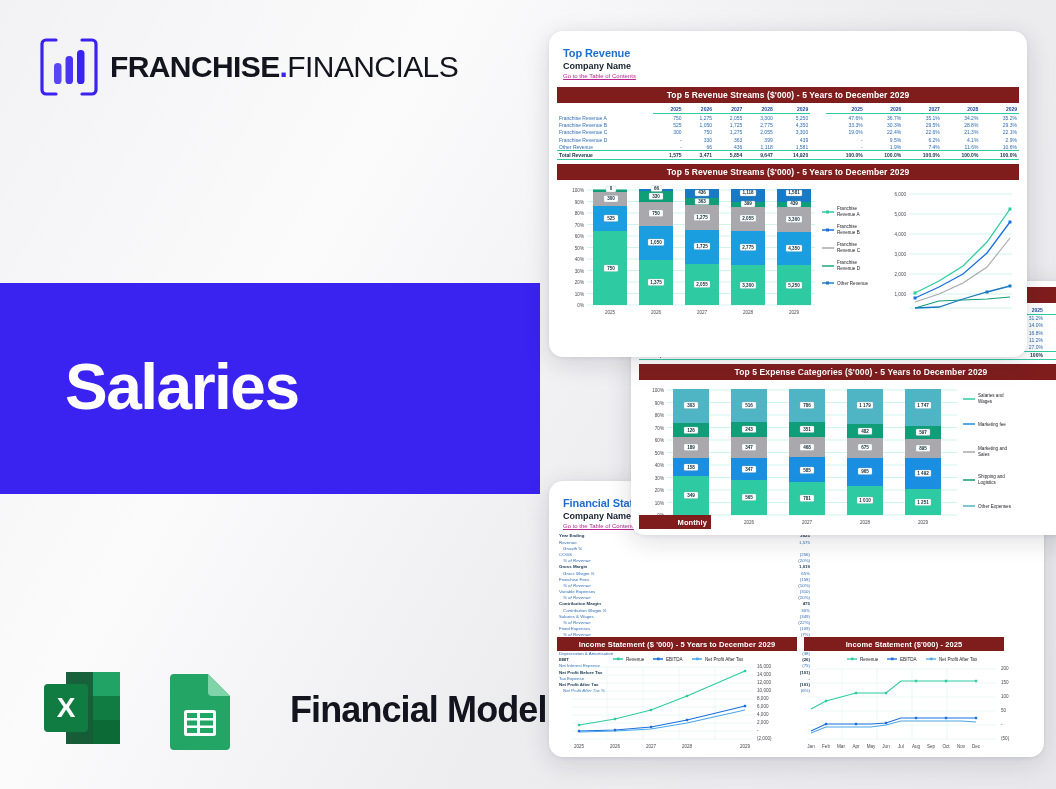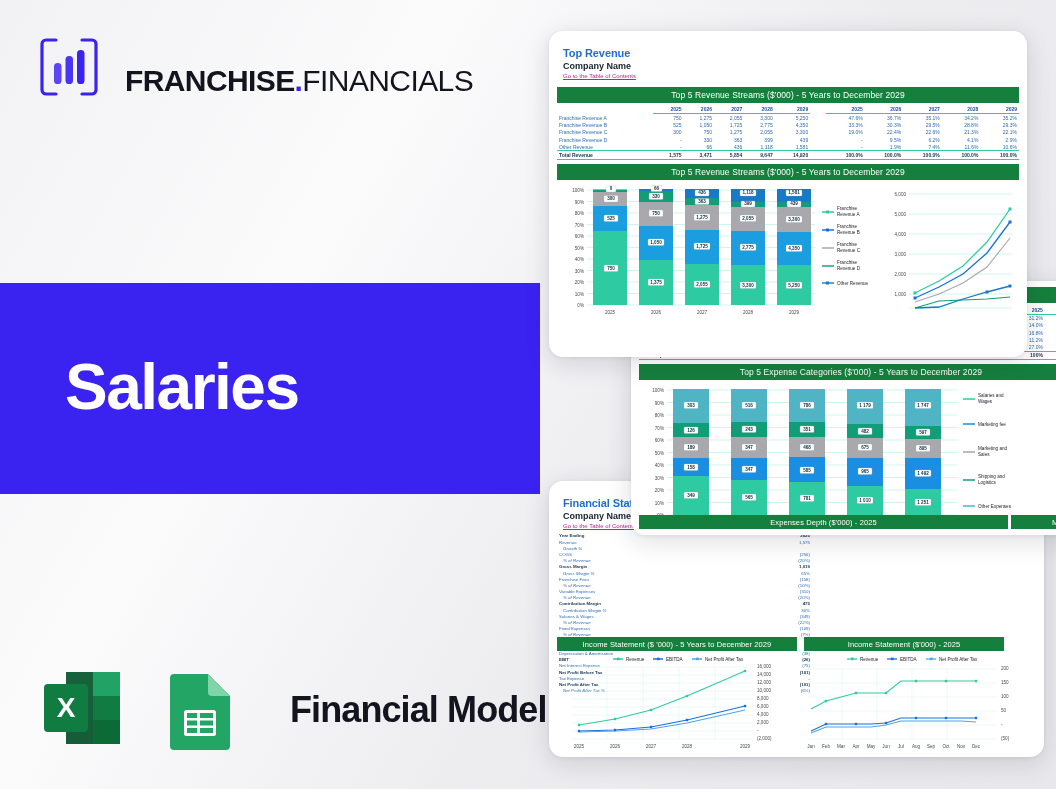--- a/index.html
+++ b/index.html
@@ -6,21 +6,21 @@
   html, body { width: 1056px; height: 789px; overflow: hidden; }
   body {
     font-family: "Liberation Sans", sans-serif;
     background: linear-gradient(120deg, #f2f2f4 0%, #fbfbfc 30%, #ededf0 60%, #e8e8ec 100%);
     position: relative;
   }
 
   
   .brand-logo {
     position: absolute; left: 38px; top: 36px;
-    display: flex; align-items: flex-end; gap: 25px;
+    display: flex; align-items: center; gap: 10px;
   }
   .logo-mark { width: 62px; height: 62px; position: relative; }
   .logo-mark svg { display: block; }
   .brand-text {
     font-size: 30px; font-weight: 700; letter-spacing: -0.6px;
     color: #14141e; white-space: nowrap;
   }
   .brand-text .bt-light { font-weight: 400; color: #14141e; }
   .brand-text .bt-dot { color: #3a23f0; font-weight: 700; }
 
@@ -64,22 +64,22 @@
     color: #1f6fd0; font-weight: 700; font-size: 11px; line-height: 1.25;
     letter-spacing: -0.1px;
   }
   .sheet-sub { color: #16202e; font-weight: 700; font-size: 9px; line-height: 1.3; }
   .sheet-link {
     color: #b8258f; font-size: 6px; text-decoration: underline; line-height: 1.4;
   }
 
   
   .teal-bar {
-    background: #15803d; color: #ffffff; text-align: center;
-    font-weight: 400; font-size: 8.5px; letter-spacing: 0.1px;
+    background: #7f1d1d; color: #ffffff; text-align: center;
+    font-weight: 700; font-size: 8.5px; letter-spacing: 0.1px;
     padding: 3px 0; white-space: nowrap; overflow: hidden;
   }
   .teal-bar.sm { font-size: 7.5px; padding: 2.5px 0; }
 
   
   table.sheet { width: 100%; border-collapse: collapse; font-size: 5px; color: #2f6cb5; }
   table.sheet td, table.sheet th { padding: 0.6px 2px; white-space: nowrap; }
   table.sheet .lbl { text-align: left; color: #2f6cb5; }
   table.sheet .num { text-align: right; }
   table.sheet thead th {
@@ -674,21 +674,20 @@
           <text class="legend-txt" x="339" y="74">Sales</text>
         <line x1="324" y1="98" x2="336" y2="98" stroke="#0f9e77" stroke-width="1.4"></line>
         <text class="legend-txt" x="339" y="96">Shipping and</text>
           <text class="legend-txt" x="339" y="102">Logistics</text>
         <line x1="324" y1="124" x2="336" y2="124" stroke="#4fb5c4" stroke-width="1.4"></line>
         <text class="legend-txt" x="339" y="126">Other Expenses</text>
       </g>
     </svg>
 
     <div style="position:absolute; left:0; bottom:6px; width:100%; padding:0 8px; display:flex; gap:3px;">
-      <div class="teal-bar sm" style="flex:1 1 auto;">Expenses Depth ($'000) - 2025</div>
       <div class="teal-bar sm" style="width:72px; text-align:right; padding-right:4px;">Monthly</div>
     </div>
   </div>
 </div>
 
 <div class="card" id="card-finstat">
   <div class="card-inner">
     <div class="sheet-head">
       <div class="sheet-title">Financial Statements S</div>
       <div class="sheet-sub">Company Name</div>

